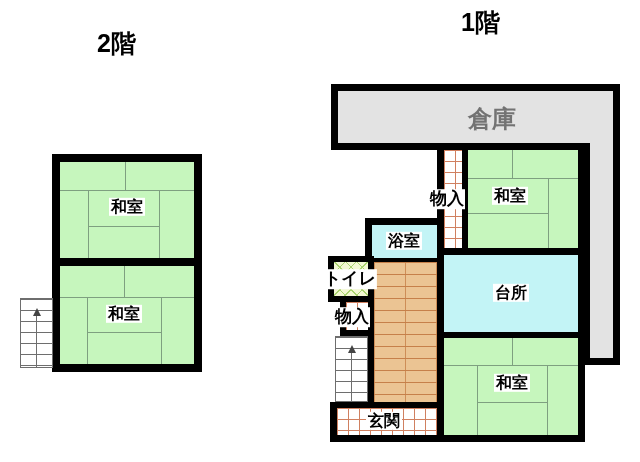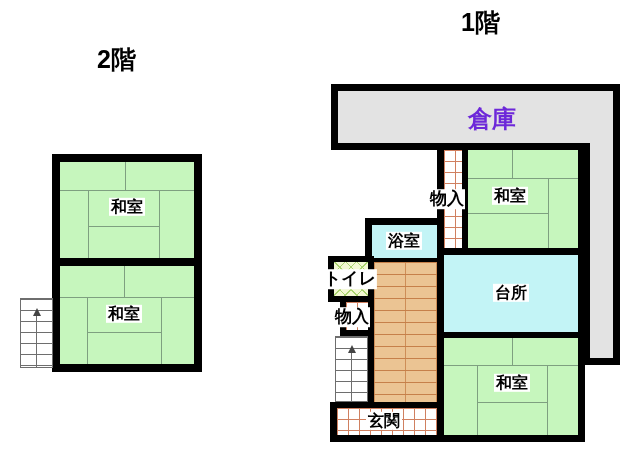--- a/index.html
+++ b/index.html
@@ -30,29 +30,29 @@
       repeating-linear-gradient(-45deg,#a9d36e 0,#a9d36e 1px,transparent 1px,transparent 8px);
   }
   .stairs{
     position:absolute;background-color:#fff;border:1px solid #6e6e6e;box-sizing:border-box;
     background-image:repeating-linear-gradient(to bottom,#6e6e6e 0,#6e6e6e 1px,transparent 1px,transparent 11px);
   }
   .stairline{position:absolute;background:#6e6e6e;}
   .arrowhead{position:absolute;width:0;height:0;border-left:4px solid transparent;border-right:4px solid transparent;border-bottom:8px solid #444;}
   .lbl{position:absolute;transform:translate(-50%,-50%);background:#fff;color:#000;font-weight:bold;font-size:16px;line-height:1.15;padding:0 2px;white-space:nowrap;}
   .lbl-sm{font-size:17px;padding:0 1px;}
-  .lbl-plain{position:absolute;transform:translate(-50%,-50%);background:transparent;color:#6d28d9;font-weight:bold;font-size:24px;white-space:nowrap;}
+  .lbl-plain{position:absolute;transform:translate(-50%,-50%);background:transparent;color:#737373;font-weight:bold;font-size:24px;white-space:nowrap;}
   .title{position:absolute;color:#000;font-weight:bold;font-size:25px;white-space:nowrap;}
 </style>
 </head>
 <body>
 
 <div id="canvas">
 
-  <div class="title" style="left:97px;top:43px;">2階</div>
+  <div class="title" style="left:97px;top:27px;">2階</div>
 
   <div class="wall" style="left:52px;top:154px;width:150px;height:218px;"></div>
 
   <div class="room tatami" style="left:60px;top:162px;width:134px;height:96px;"></div>
   <div class="room tatami" style="left:60px;top:266px;width:134px;height:98px;"></div>
 
   <div class="tline" style="left:60px;top:190px;width:134px;height:1px;"></div>
   <div class="tline" style="left:125px;top:162px;width:1px;height:28px;"></div>
   <div class="tline" style="left:88px;top:190px;width:1px;height:68px;"></div>
   <div class="tline" style="left:159px;top:190px;width:1px;height:68px;"></div>

